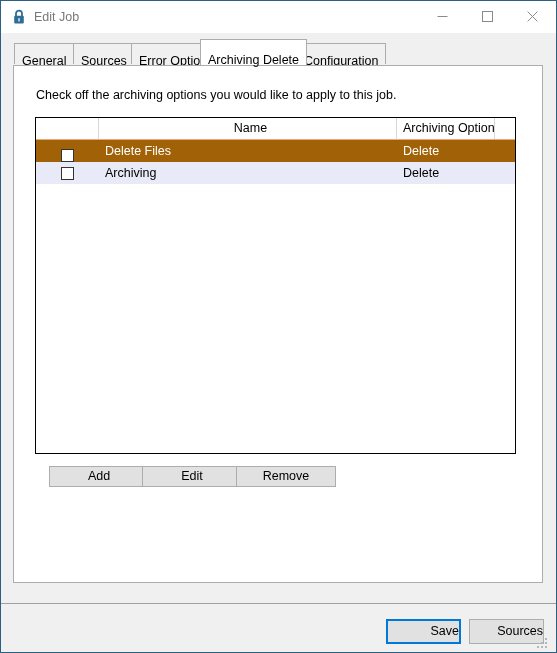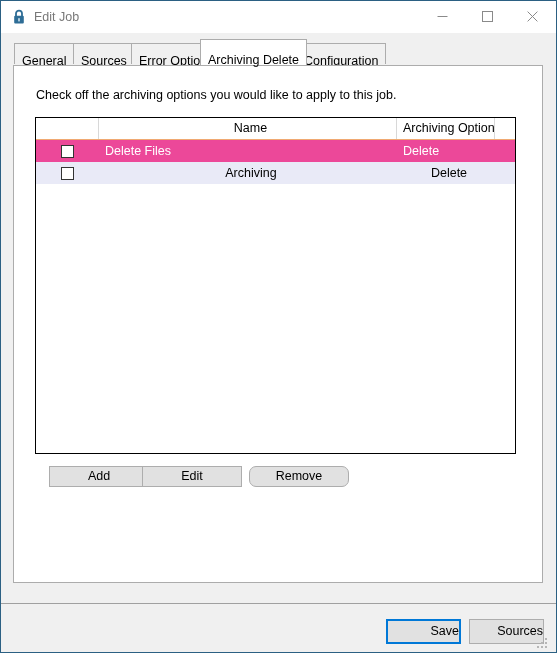--- a/index.html
+++ b/index.html
@@ -141,22 +141,22 @@
   .hcell.c-name  { width: 298px; text-align: center; }
   .hcell.c-opt   { width: 98px; }
   .hcell.c-last  { width: 20px; border-right: none; }
 
   .grow {
     display: flex;
     height: 22px;
     align-items: center;
     cursor: default;
   }
-  .grow.selected { background: #ec4899; color: #ffffff; }
-  .grow.alt      { background: #e9eaf7; color: #000000; text-align: center; }
+  .grow.selected { background: #a16207; color: #ffffff; align-items: flex-end; }
+  .grow.alt      { background: #e9eaf7; color: #000000; }
 
   .gcell {
     box-sizing: border-box;
     font-size: 12.5px;
     padding-left: 6px;
     line-height: 22px;
     white-space: nowrap;
     overflow: hidden;
   }
   .gcell.c-check {
@@ -188,21 +188,21 @@
     background: #e1e1e1;
     border: 1px solid #adadad;
     font-size: 12.5px;
     color: #000000;
     line-height: 19px;
     text-align: center;
     cursor: default;
   }
   #btn-add    { left: 35px; }
   #btn-edit   { left: 128px; }
-  #btn-remove { left: 235px; border-radius: 7px; }
+  #btn-remove { left: 222px; }
 
   
   #footer-sep {
     position: absolute;
     left: 0; top: 602px;
     width: 555px;
     height: 1px;
     background: #a0a0a0;
   }
   #footer {

